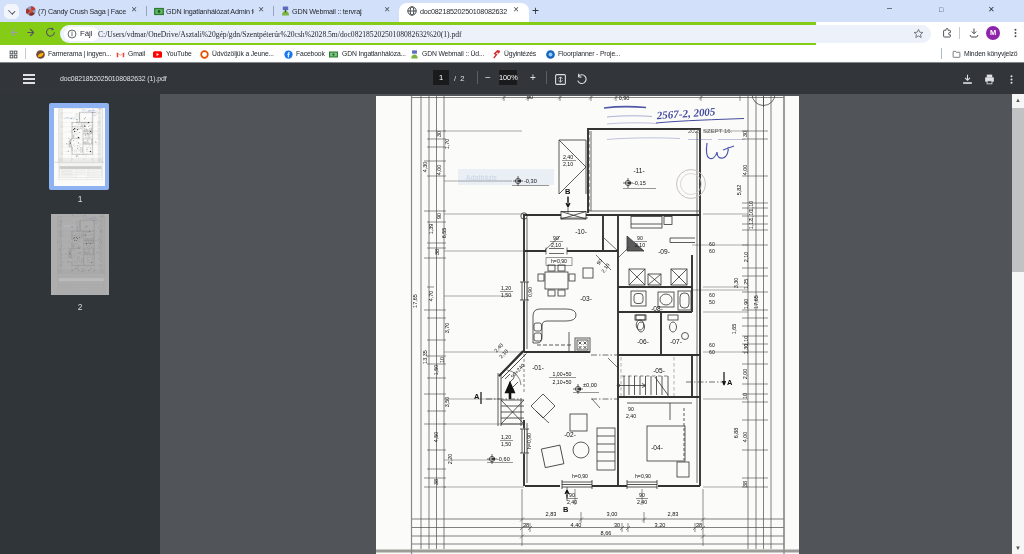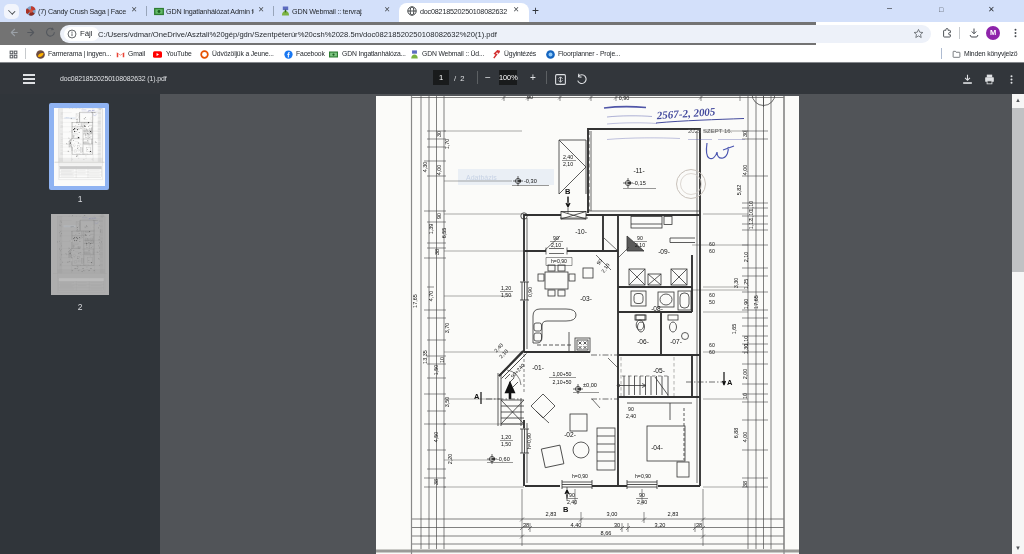--- a/index.html
+++ b/index.html
@@ -8,24 +8,24 @@
   
   #tabbar { position:absolute; left:0; top:0; width:1024px; height:22px; background:#d3e0fa; }
   .tsearch { position:absolute; left:4px; top:3.5px; width:15px; height:15px; background:#f2f5fc; border-radius:5px; }
   .tsearch:after { content:""; position:absolute; left:4.5px; top:4.5px; width:4.5px; height:4.5px; border-right:1.3px solid #45494d; border-bottom:1.3px solid #45494d; transform:rotate(45deg) scale(1,0.75); }
   .tabtxt { position:absolute; top:6.5px; font-size:7.2px; letter-spacing:-0.2px; color:#24282d; white-space:nowrap; overflow:hidden; }
   .tclose { position:absolute; top:5px; font-size:7.5px; color:#45494d; }
   .tsep { position:absolute; top:6px; width:1px; height:10px; background:#98a5ba; }
   #activetab { position:absolute; left:399px; top:2.5px; width:130px; height:20px; background:#ffffff; border-radius:8px 8px 0 0; }
   .winctl { position:absolute; top:5px; font-size:9px; color:#30343a; }
   
-  #navbar { position:absolute; left:0; top:22px; width:816px; height:23px; background:#737373; }
+  #navbar { position:absolute; left:0; top:22px; width:816px; height:23px; background:#84cc16; }
   #omnibox { position:absolute; left:60px; top:2.5px; width:871px; height:18px; background:#edf1f9; border-radius:9px; }
   #filebadge { position:absolute; left:4px; top:2px; height:14px; background:#ffffff; border-radius:7px; padding:0 6px 0 16px; font-size:7.8px; color:#1f2328; line-height:14px; }
-  #urltext { position:absolute; left:38px; top:5px; font-size:7.6px; color:#24282d; white-space:nowrap; }
+  #urltext { position:absolute; left:38px; top:5px; font-size:7.6px; color:#24282d; white-space:nowrap;font-family:Liberation Serif, serif; }
   
   #bookbar { position:absolute; left:0; top:45px; width:1024px; height:17px; background:#ffffff; }
   .bm { position:absolute; top:4.5px; font-size:6.8px; letter-spacing:-0.15px; color:#24282d; white-space:nowrap; }
   .bmi { position:absolute; top:4.5px; width:9px; height:9px; }
   
   #pdfbar { position:absolute; left:0; top:62px; width:1024px; height:32px; background:#32363b; border-top:1.5px solid #84878b; box-shadow:0 1.5px 3px rgba(0,0,0,0.45); }
   .ham { position:absolute; left:23px; top:11px; width:12px; height:10px; }
   .ham div { height:1.5px; background:#dfe1e4; margin-bottom:2.5px; }
   #fname { position:absolute; left:60px; top:12px; font-size:6.9px; letter-spacing:-0.1px; color:#dfe1e4; }
   .pgbox { position:absolute; left:433px; top:7px; width:16px; height:15px; background:#191b1c; color:#fff; font-size:7.6px; text-align:center; line-height:15px; }

